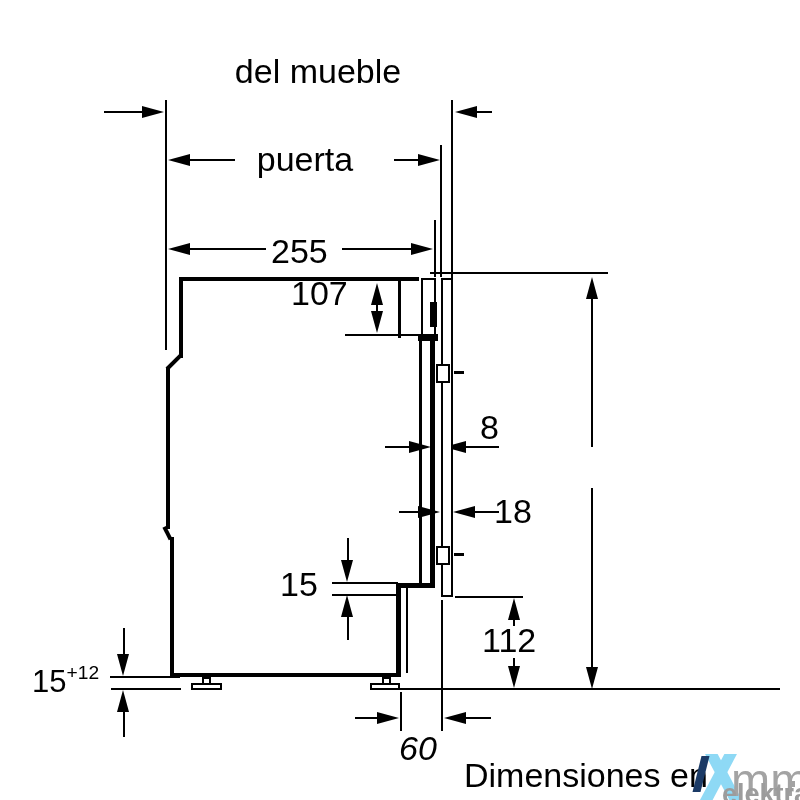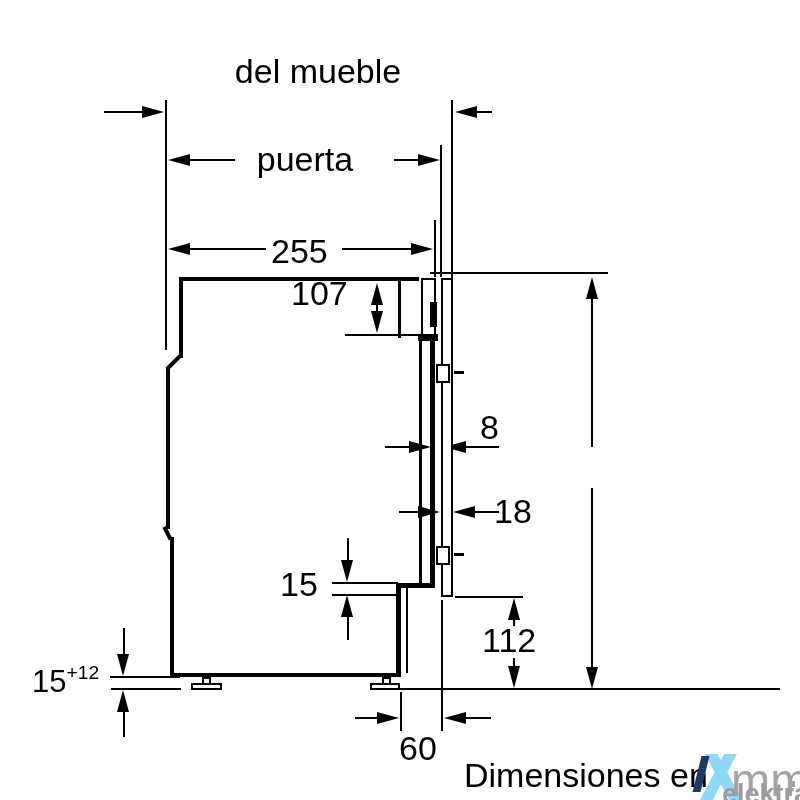--- a/index.html
+++ b/index.html
@@ -33,21 +33,21 @@
   </div>
   <div class="lbl" style="left:271px;top:234px;">255</div>
   <div class="lbl" style="left:291px;top:276px;">107</div>
   <div class="lbl" style="left:480px;top:410px;">8</div>
   <div class="lbl" style="left:494px;top:494px;">18</div>
   <div class="lbl" style="left:482px;top:623px;">112</div>
   <div class="lbl" style="left:280px;top:567px;">15</div>
   <div class="lbl" style="left:18px;top:665px;font-size:31px;margin-left:14px;">
     <span>15</span><sup>+12</sup>
   </div>
-  <div class="lbl" style="left:399px;top:731px;">60</div>
+  <div class="lbl" style="left:399px;top:731px;font-style:italic;">60</div>
   <div class="lbl" style="left:464px;top:758px;">Dimensiones en</div>
 
   <div class="vl" style="left:165px;top:100px;height:250px;"></div>
   <div class="vl" style="left:451px;top:100px;height:178px;"></div>
   <div class="vl" style="left:440px;top:145px;height:132px;"></div>
   <div class="vl" style="left:434px;top:220px;height:57px;"></div>
   <div class="hl" style="left:430px;top:272px;width:178px;"></div>
   <div class="hl" style="left:345px;top:334px;width:76px;"></div>
   <div class="hl" style="left:455px;top:596px;width:68px;"></div>
   <div class="hl" style="left:332px;top:582px;width:66px;"></div>

